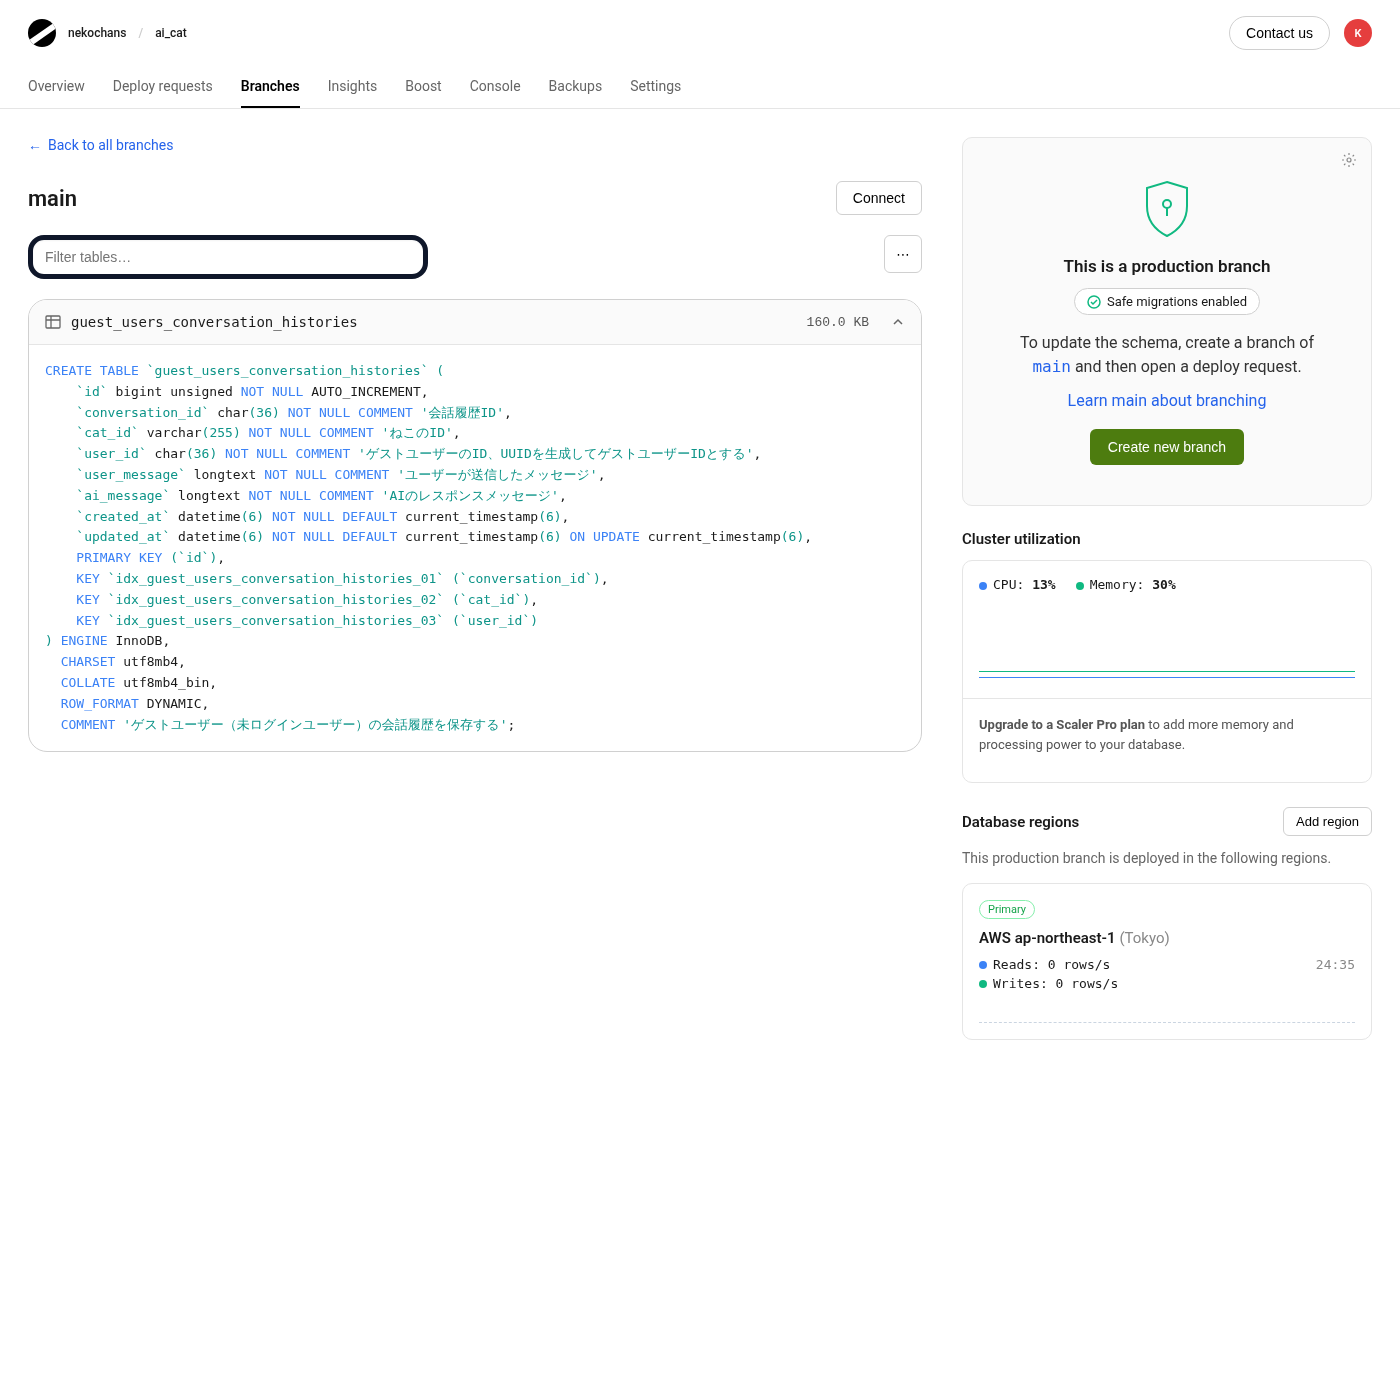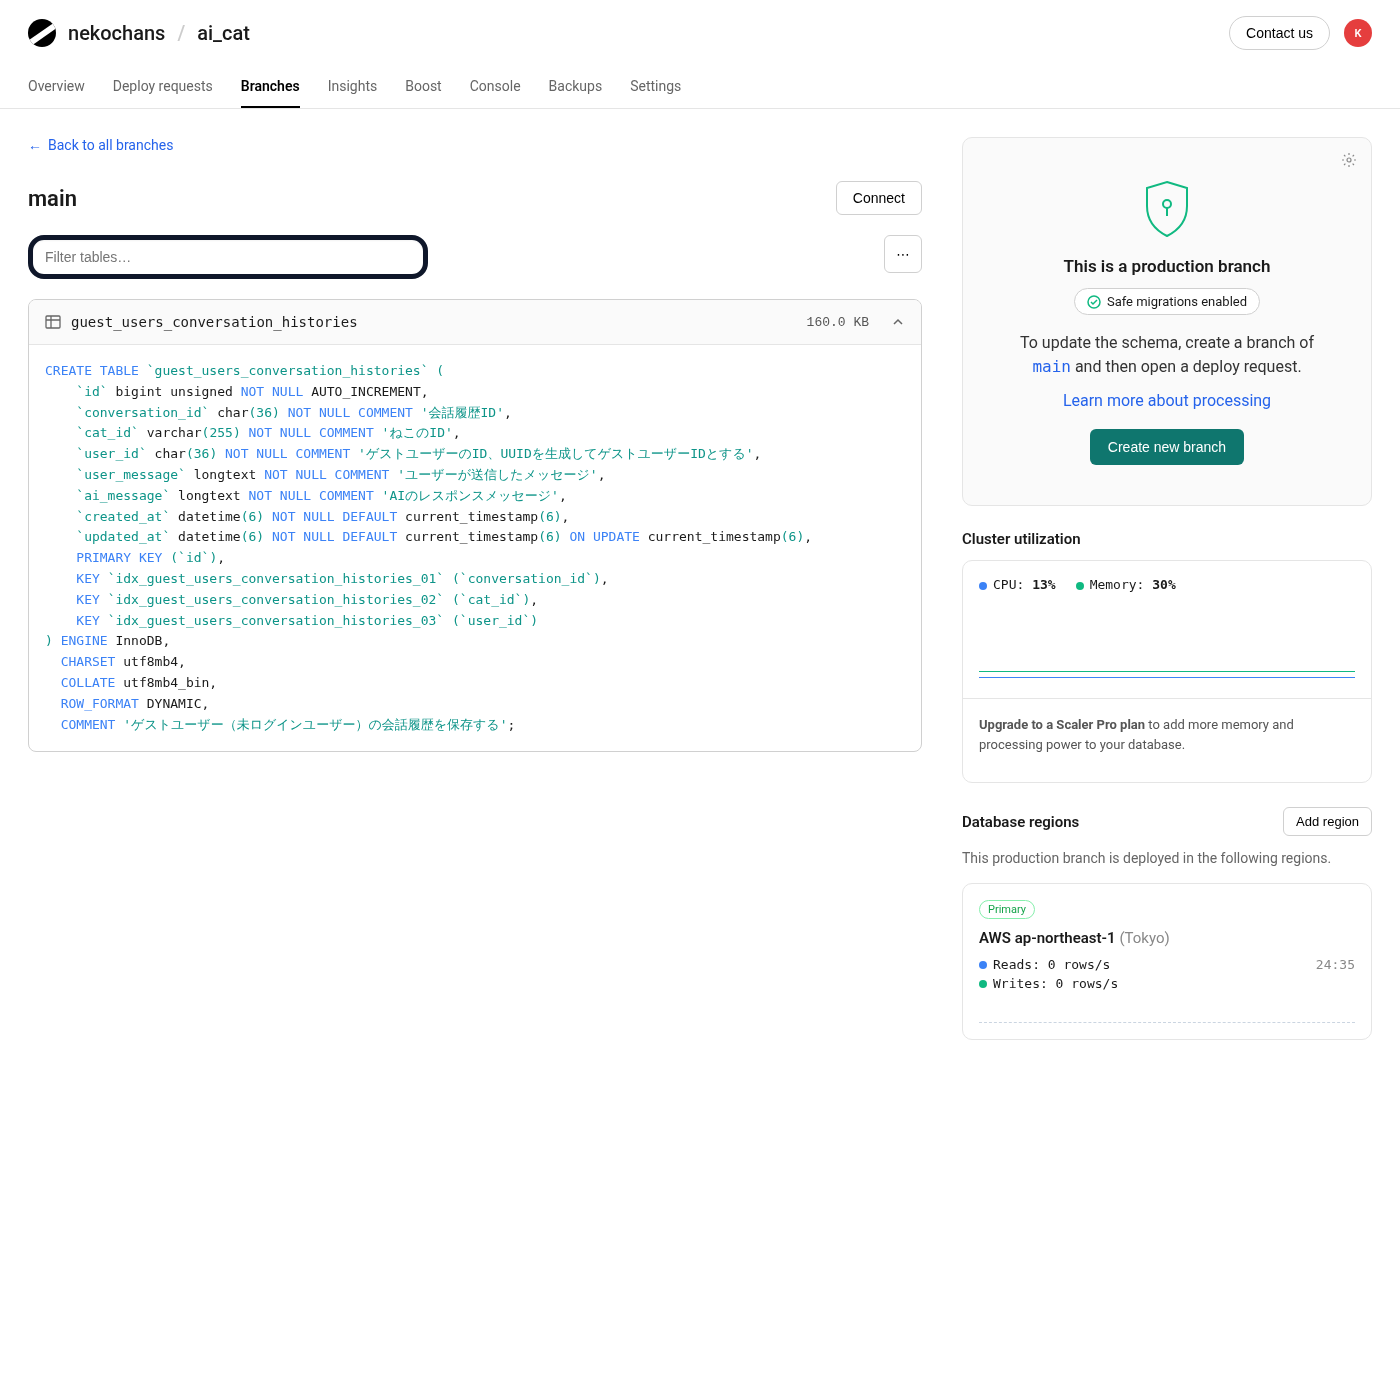--- a/index.html
+++ b/index.html
@@ -1,38 +1,38 @@
 <!DOCTYPE html>
 <html><head>
 <meta charset="utf-8">
 <style>
 * { margin: 0; padding: 0; box-sizing: border-box; }
 body { font-family: -apple-system, BlinkMacSystemFont, "Segoe UI", Roboto, sans-serif; color: #1a1a1a; background: #fff; font-size: 14px; }
 .header { display: flex; align-items: center; justify-content: space-between; padding: 16px 28px; }
 .header-left { display: flex; align-items: center; gap: 12px; }
 .logo { width: 28px; height: 28px; background: #000; border-radius: 50%; position: relative; overflow: hidden; }
 .logo::before { content: ''; position: absolute; width: 140%; height: 6px; background: #fff; transform: rotate(-35deg); top: 45%; left: -20%; }
-.breadcrumb { display: flex; align-items: center; gap: 12px; font-size: 20px; font-weight: 500; }
+.breadcrumb { display: flex; align-items: center; gap: 12px; font-size: 12px; font-weight: 500; }
 .breadcrumb-sep { color: #ccc; }
 .header-right { display: flex; align-items: center; gap: 14px; }
 .btn-outline { border: 1px solid #d0d0d0; background: #fff; padding: 8px 16px; border-radius: 20px; font-size: 14px; font-weight: 500; cursor: pointer; }
 .avatar { width: 28px; height: 28px; border-radius: 50%; background: #e53e3e; display: flex; align-items: center; justify-content: center; color: #fff; font-size: 11px; font-weight: 600; }
 .tabs { display: flex; gap: 28px; padding: 0 28px; border-bottom: 1px solid #e5e5e5; }
 .tab { padding: 12px 0; color: #666; cursor: pointer; border-bottom: 2px solid transparent; font-size: 14px; }
 .tab.active { color: #000; font-weight: 600; border-bottom-color: #000; }
 .content { display: flex; gap: 40px; padding: 28px; max-width: 1400px; }
 .main { flex: 1; min-width: 0; }
 .back-link { color: #2563eb; display: inline-flex; align-items: center; gap: 6px; margin-bottom: 28px; font-size: 14px; cursor: pointer; }
 .title-row { display: flex; justify-content: space-between; align-items: center; margin-bottom: 20px; }
 .title { font-size: 22px; font-weight: 600; }
 .btn-white { border: 1px solid #d0d0d0; background: #fff; padding: 8px 16px; border-radius: 6px; font-size: 14px; font-weight: 500; cursor: pointer; }
 .filter-row { display: flex; gap: 12px; margin-bottom: 20px; }
 .filter-input { flex: 0 0 400px; border: 5px solid #0f172a; border-radius: 16px; padding: 9px 12px; font-size: 14px; box-shadow: inset 0 1px 2px rgba(0,0,0,0.05); }
 .icon-btn { width: 38px; height: 38px; border: 1px solid #d0d0d0; border-radius: 6px; background: #fff; display: flex; align-items: center; justify-content: center; cursor: pointer; margin-left: auto; }
-.table-card { border: 1px solid #d0d0d0; border-radius: 8px; overflow: hidden; }
+.table-card { border: 1px solid #d0d0d0; border-radius: 19px; overflow: hidden; }
 .table-header { display: flex; align-items: center; padding: 14px 16px; background: #fafafa; border-bottom: 1px solid #e5e5e5; gap: 10px; cursor: pointer; }
 .table-icon { width: 16px; height: 16px; }
 .table-name { font-family: ui-monospace, "SF Mono", Menlo, monospace; font-size: 14px; }
 .table-size { margin-left: auto; font-family: Liberation Mono, monospace; font-size: 13px; color: #555; }
 .chevron { margin-left: 12px; }
 .code-block { padding: 16px; font-family: ui-monospace, "SF Mono", Menlo, monospace; font-size: 13px; line-height: 1.6; overflow-x: auto; white-space: pre; }
 .kw { color: #3b82f6; font-weight: 500; }
 .ident { color: #0d9488; }
 .num { color: #0d9488; }
 .str { color: #0d9488; }
@@ -41,21 +41,21 @@
 .panel { border: 1px solid #e5e5e5; border-radius: 10px; background: #fafafa; padding: 40px; margin-bottom: 24px; position: relative; }
 .gear { position: absolute; top: 14px; right: 14px; color: #888; cursor: pointer; }
 .shield-wrap { display: flex; justify-content: center; margin-bottom: 16px; }
 .shield { width: 56px; height: 62px; }
 .panel-title { text-align: center; font-size: 17px; font-weight: 600; margin-bottom: 12px; }
 .badge { display: inline-flex; align-items: center; gap: 6px; border: 1px solid #d0d0d0; border-radius: 16px; padding: 5px 12px; font-size: 13px; background: #fff; }
 .badge-wrap { text-align: center; margin-bottom: 16px; }
 .panel-text { text-align: center; font-size: 16px; color: #333; line-height: 1.5; margin-bottom: 10px; }
 .code-inline { font-family: ui-monospace, monospace; color: #2563eb; }
 .link { color: #2563eb; cursor: pointer; }
-.btn-dark { background: #0f766e; color: #fff; border: none; padding: 10px 18px; border-radius: 6px; font-size: 14px; font-weight: 500; cursor: pointer; display: block; margin: 16px auto 0; }
+.btn-dark { background: #4d7c0f; color: #fff; border: none; padding: 10px 18px; border-radius: 6px; font-size: 14px; font-weight: 500; cursor: pointer; display: block; margin: 16px auto 0; }
 .section-head { font-size: 15px; font-weight: 600; margin-bottom: 12px; }
 .section-row { display: flex; justify-content: space-between; align-items: center; margin-bottom: 12px; }
 .util-panel { border: 1px solid #e5e5e5; border-radius: 10px; margin-bottom: 24px; }
 .util-top { padding: 16px; }
 .util-legend { display: flex; gap: 20px; font-family: ui-monospace, monospace; font-size: 13px; margin-bottom: 20px; }
 .dot { width: 8px; height: 8px; border-radius: 50%; display: inline-block; margin-right: 6px; vertical-align: middle; }
 .dot-blue { background: #3b82f6; }
 .dot-green { background: #10b981; }
 .util-chart { height: 70px; position: relative; }
 .chart-line { position: absolute; left: 0; right: 0; height: 1px; }
@@ -171,21 +171,21 @@
           <svg width="14" height="14" viewBox="0 0 14 14" fill="none" stroke="#10b981" stroke-width="1.5">
               <circle cx="7" cy="7" r="6"></circle>
               <polyline points="4,7 6,9 10,5"></polyline>
             </svg>
           <span>Safe migrations enabled</span>
         </span>
       </div>
       <p class="panel-text">
         <span>To update the schema, create a branch of </span><span class="code-inline">main</span><span> and then open a deploy request.</span>
       </p>
-      <p class="panel-text"><span class="link">Learn more about processing</span></p>
+      <p class="panel-text"><span class="link">Learn main about branching</span></p>
       <button class="btn-dark">Create new branch</button>
     </div>
 
     <div class="section-head">Cluster utilization</div>
     <div class="util-panel">
       <div class="util-top">
         <div class="util-legend">
           <span><span class="dot dot-blue"></span><span>CPU: </span><b>13%</b></span>
           <span><span class="dot dot-green"></span><span>Memory: </span><b>30%</b></span>
         </div>

